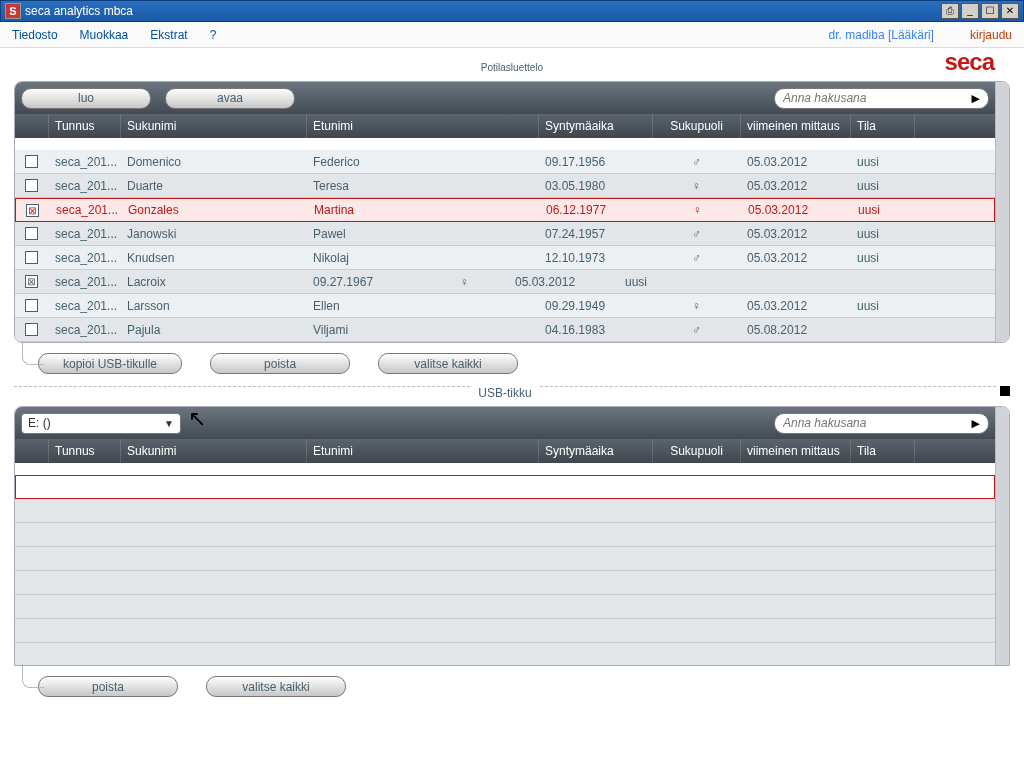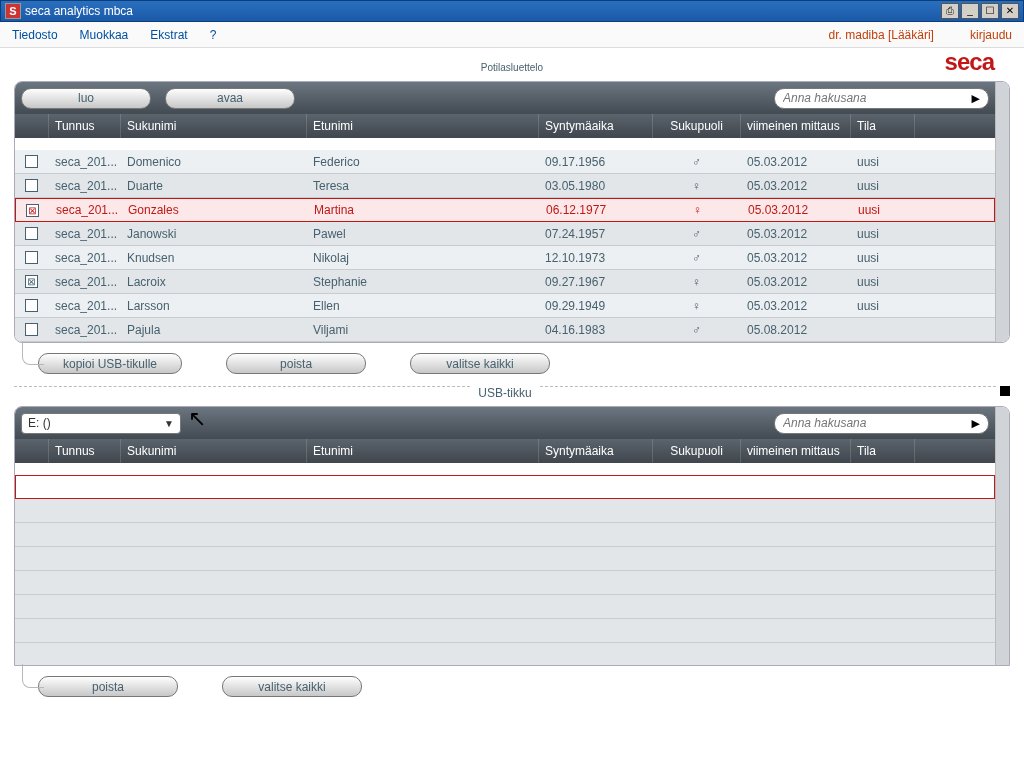--- a/index.html
+++ b/index.html
@@ -3,21 +3,21 @@
 <meta charset="utf-8">
 <style>
   * { box-sizing: border-box; margin: 0; padding: 0; font-family: Arial, sans-serif; }
   body { width:1024px; height:768px; background:#fff; overflow:hidden; font-size:12px; }
   .titlebar { height:22px; background:linear-gradient(#2a6fbf,#1a5aa8); color:#fff; display:flex; align-items:center; padding:0 4px; border:1px solid #0a3d7a; }
   .titlebar .appicon { width:16px; height:16px; background:#c33; color:#fff; font-weight:bold; font-size:11px; display:inline-flex; align-items:center; justify-content:center; border:1px solid #999; margin-right:4px;}
   .titlebar .tbuttons { margin-left:auto; display:flex; gap:2px; }
   .titlebar .tbtn { width:18px; height:16px; background:#d4d0c8; border:1px solid #555; font-size:10px; text-align:center; line-height:14px; color:#000; cursor:default;}
   .menubar { height:26px; background:#fafafa; border-bottom:1px solid #ddd; display:flex; align-items:center; padding:12px 12px; }
   .menubar span { color:#0050a0; margin-right:22px; cursor:default; }
-  .menubar .user { margin-left:auto; color:#c2410c; }
+  .menubar .user { margin-left:auto; color:#3b82f6; }
   .menubar .login { color:#c2410c; margin-left:14px; margin-right:0;text-align:right;}
   .page { padding:8px 14px; position:relative; }
   .logo { position:absolute; top:0; right:30px; font-weight:bold; font-size:24px; color:#c21717; letter-spacing:-1px;}
   .pagetitle { text-align:center; color:#46616f; font-size:10px; margin:6px 0 8px 0;}
   .panel { border:1px solid #aab; border-radius:8px; background:#fff; overflow:hidden; }
   .panel-hdr { height:30px; background:linear-gradient(#6c7680,#424a52); display:flex; align-items:center; padding:16px 6px; }
   .pillbtn { height:21px; border-radius:10px; background:linear-gradient(#fefefe,#c7c7c7); border:1px solid #777; color:#46616f; font-size:12px; padding:0 24px; margin-right:14px; cursor:default; display:inline-flex; align-items:center; justify-content:center; min-width:130px;}
   .pillbtn.short{min-width:140px;}
   .searchbox { margin-left:auto; display:flex; align-items:center; background:#fff; border-radius:10px; height:21px; border:1px solid #777; padding:0 8px; width:215px;}
   .searchbox input { border:0; outline:0; font-style:italic; color:#ec4899; width:170px; font-size:12px;}
@@ -32,21 +32,21 @@
   .c-sex { width:88px; justify-content:center;}
   .c-lm  { width:110px;}
   .c-st  { width:64px;}
   .rows { max-height:192px; overflow:hidden;margin-top:12px;}
   .row { height:24px; display:flex; align-items:center; color:#46616f; font-size:12px; background:#e3e6e9; border-bottom:1px solid #c7ccd0;}
   .row:nth-child(odd){ background:#edf0f2;}
   .row > div { border-right:1px solid transparent;}
   .row .chkbox { width:13px; height:13px; border:1px solid #46616f; background:#fff; display:inline-flex; align-items:center; justify-content:center; font-size:10px;}
   .row.sel { color:#c21717; border:1px solid #c21717; background:#fce8e8;}
   .row.sel .chkbox{ color:#c21717;}
-  .actions { padding:10px 0 6px 24px; display:flex; gap:30px; position:relative;}
+  .actions { padding:10px 0 6px 24px; display:flex; gap:14px; position:relative;}
   .actions .wire { position:absolute; left:8px; top:-2px; height:24px; width:22px; border-left:1px solid #b8b8b8; border-bottom:1px solid #b8b8b8; border-bottom-left-radius:8px;}
   .divider { display:flex; align-items:flex-start; margin:6px 0; }
   .divider hr { flex:1; border:0; border-top:1px dashed #bbb;}
   .divider .lab { padding:0 8px; color:#46616f;}
   .divider .sq { width:10px; height:10px; background:#000; margin-left:4px;}
   .drive { height:21px; width:160px; background:#fff; border:1px solid #777; border-radius:4px; display:flex; align-items:center; padding:0 6px; color:#333;}
   .drive .arr{margin-left:auto; font-size:10px;}
   .usb .rows{height:190px; background:#e3e6e9;}
   .usb .row{ background:#e3e6e9;}
   .usb .panel{border-radius:8px 8px 0 0;}
@@ -161,21 +161,20 @@
             <div class="c-sex">♂</div>
             <div class="c-lm">05.03.2012</div>
             <div class="c-st">uusi</div>
           </div>
           <div class="row">
             <div class="c-chk">
               <span class="chkbox">⊠</span>
             </div>
             <div class="c-id">seca_201...</div>
             <div class="c-ln">Lacroix</div>
-            <div class="c-fn">Stephanie</div>
             <div class="c-dob">09.27.1967</div>
             <div class="c-sex">♀</div>
             <div class="c-lm">05.03.2012</div>
             <div class="c-st">uusi</div>
           </div>
           <div class="row">
             <div class="c-chk">
               <span class="chkbox"></span>
             </div>
             <div class="c-id">seca_201...</div>

